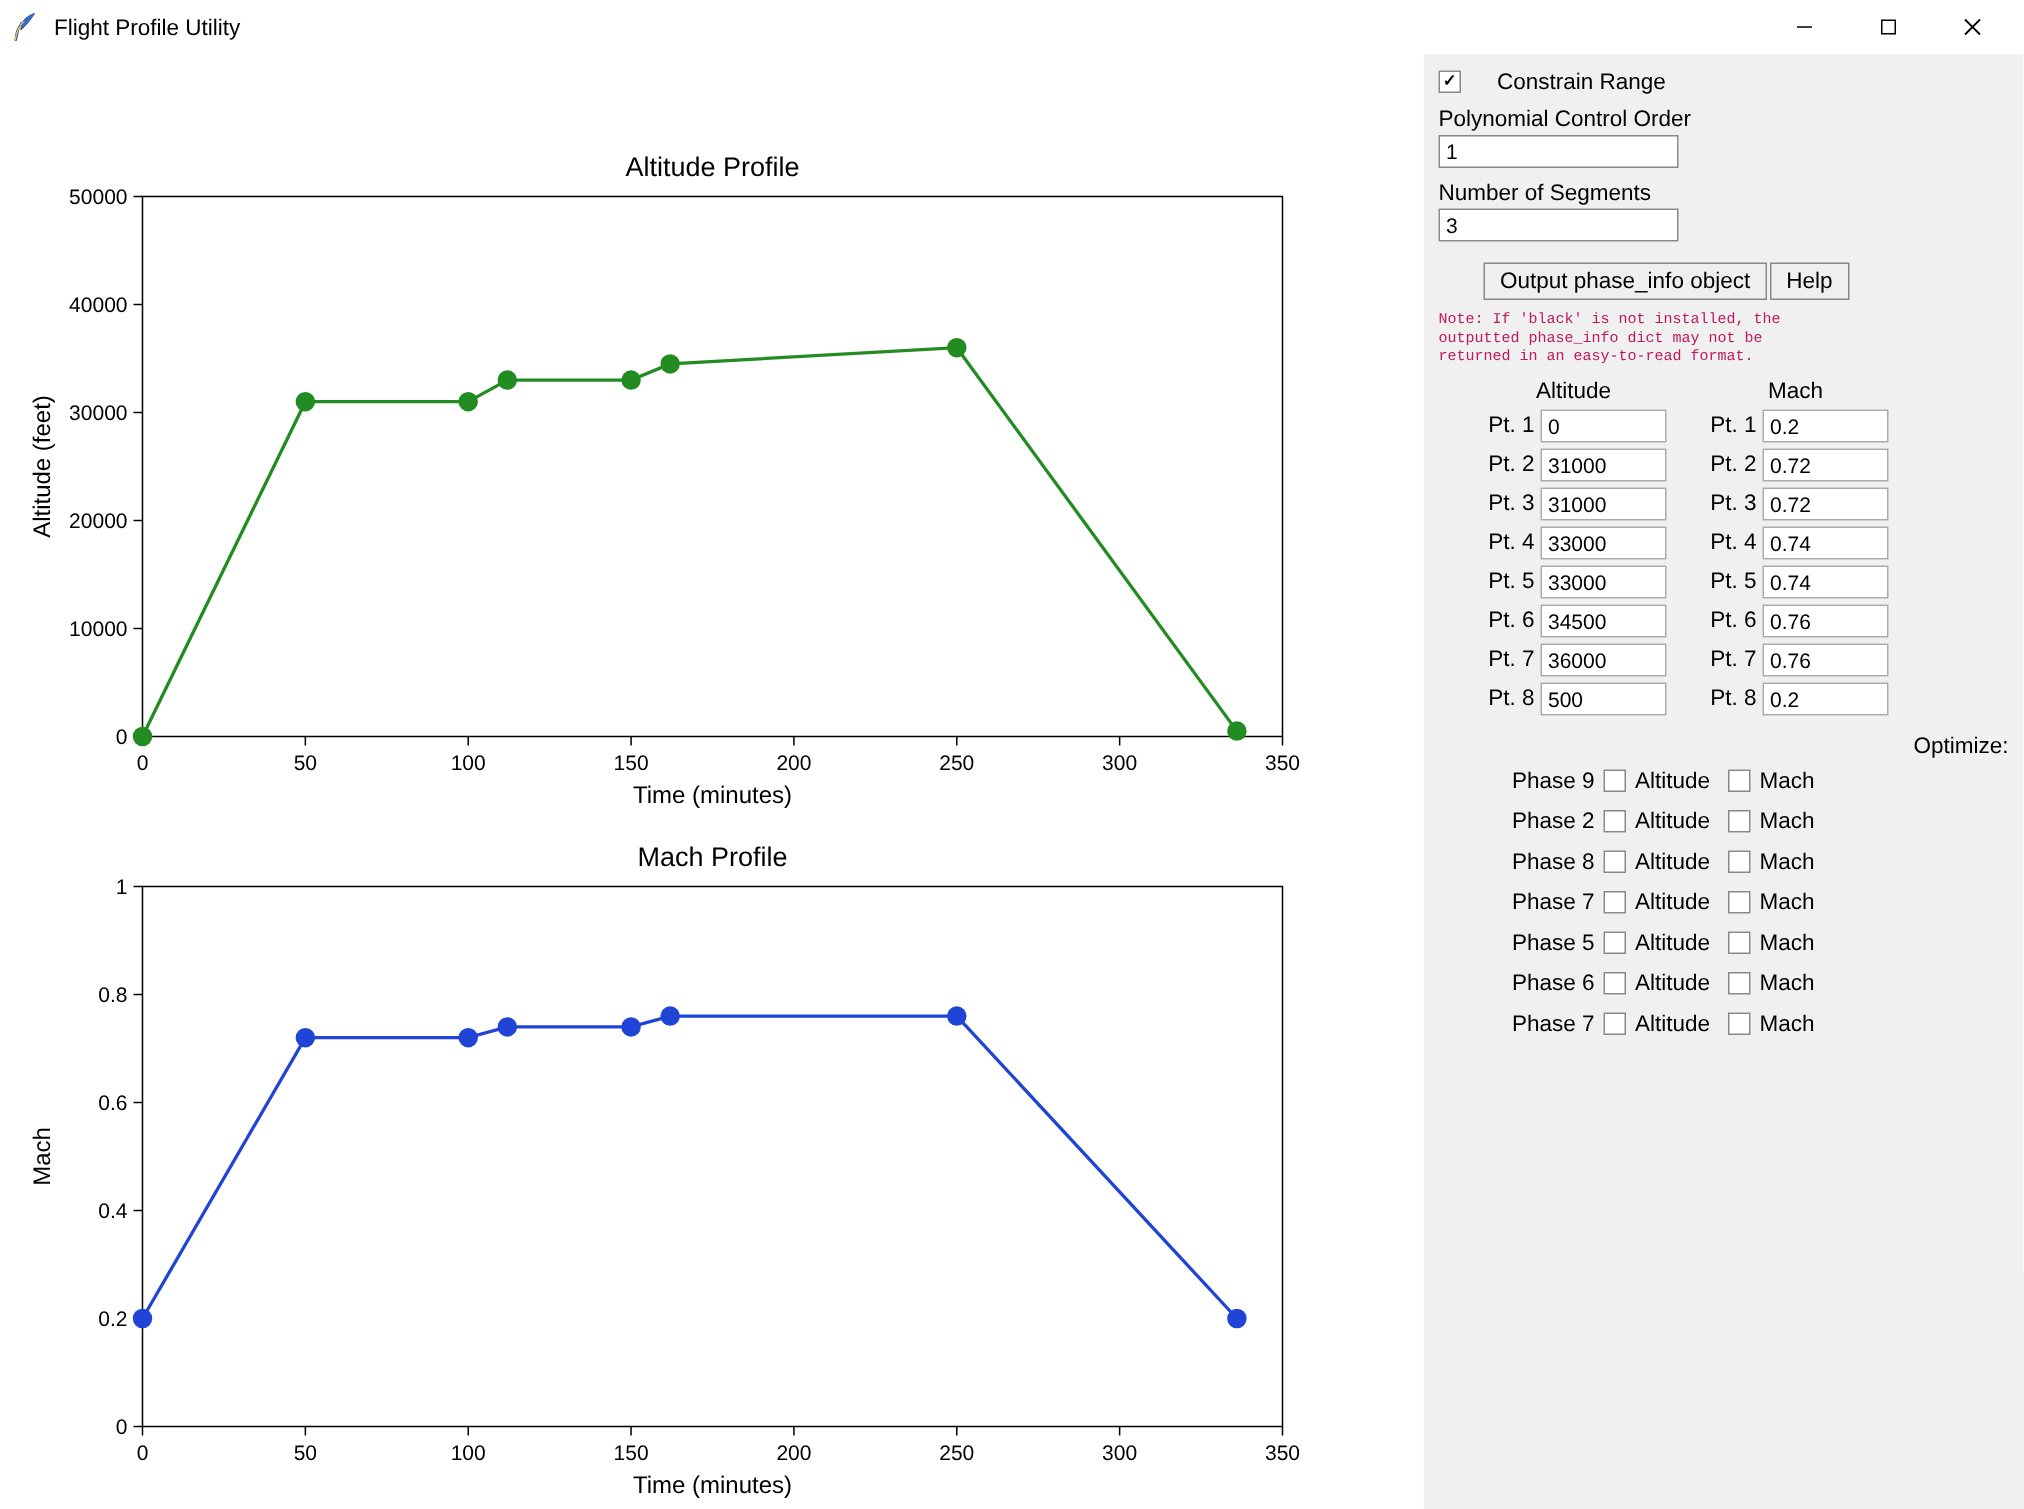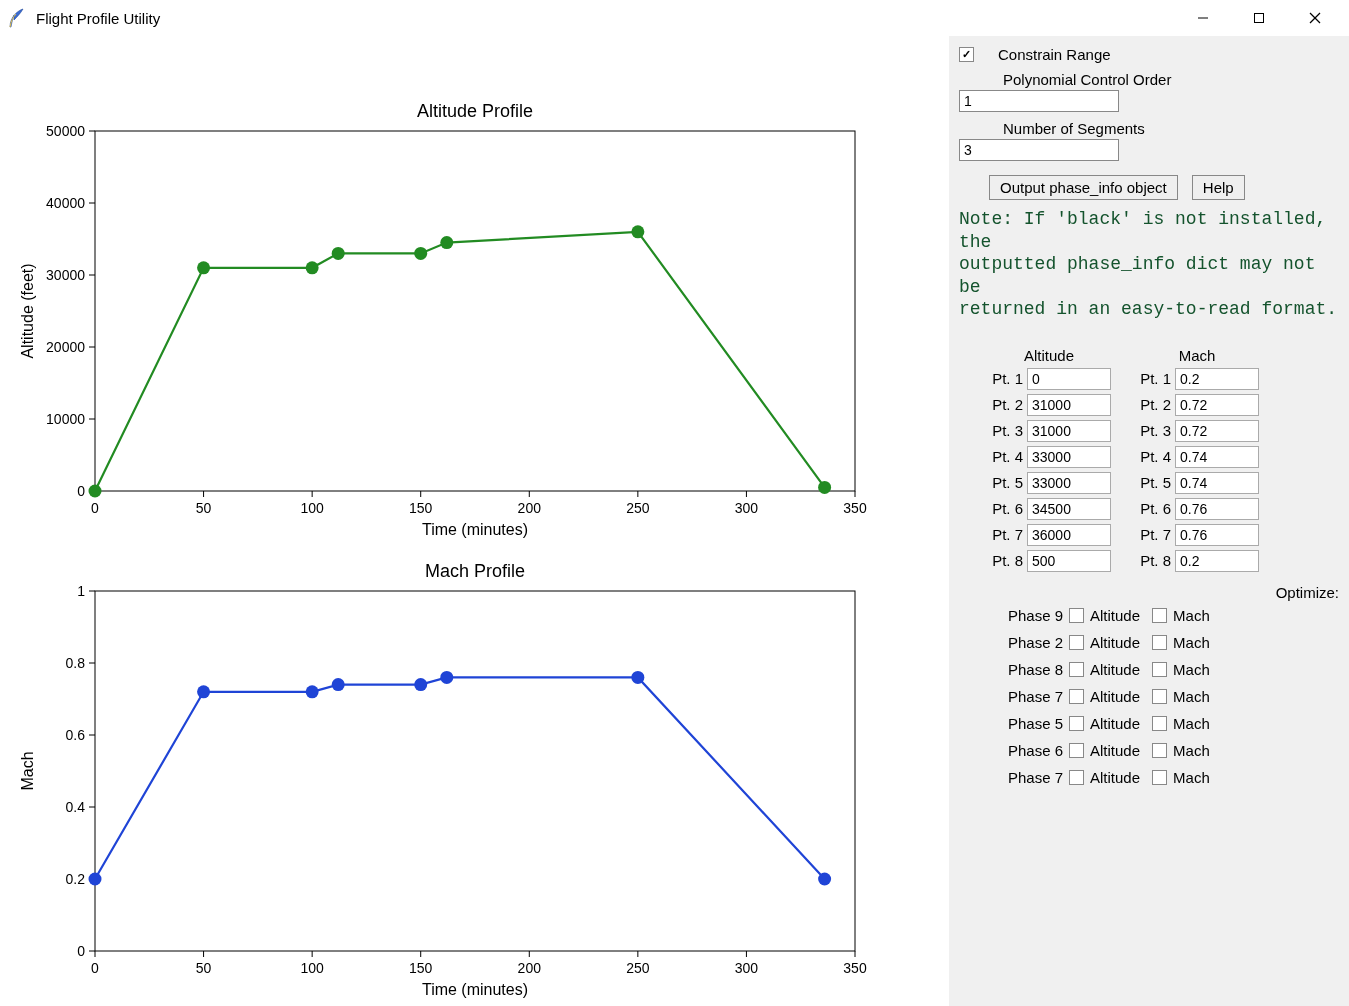--- a/index.html
+++ b/index.html
@@ -74,45 +74,45 @@
   .chkbox {
     width: 13px; height: 13px;
     border: 1px solid #888;
     background: #fff;
     display: inline-flex;
     align-items: center; justify-content: center;
     font-size: 11px;
     line-height: 11px;
   }
   .chkbox.checked::after { content: "\2713"; font-size: 11px; color:#000; font-weight:bold;}
-  .side-label { margin-top: 8px; margin-bottom: 2px; margin-left: 44px; }
+  .side-label { margin-top: 8px; margin-bottom: 2px; }
   .txtinput {
     border: 1px solid #888;
     background: #fff;
     padding: 2px 4px;
     width: 160px;
     font-family: inherit;
     font-size: 14px;
     height: 22px;
     box-sizing: border-box;
   }
-  .btnrow { margin: 14px 0 8px 30px; display:flex; gap:14px;text-align:center; }
+  .btnrow { margin: 14px 0 8px 30px; display:flex; gap:2px;text-align:center; }
   .btn {
     border: 1px solid #888;
     background: #efefef;
     padding: 3px 10px;
     font-size: 15px;
     cursor: default;
   }
   .note {
     font-family: "Consolas", "Courier New", monospace;
-    font-size: 18px;
-    color: #14532d;
+    font-size: 10px;
+    color: #be185d;
     white-space: pre-line;
-    margin: 6px 0 26px 0;
+    margin: 6px 0 6px 0;
     line-height: 1.25;
   }
   .pts-table { display:flex; gap: 24px; margin-left: 28px; }
   .pts-col { }
   .pts-col-head { text-align: center; margin-bottom: 4px; }
   .pt-row { display:flex; align-items:center; gap:4px; margin-bottom:4px; }
   .pt-lbl { width: 36px; text-align: right; }
   .pt-in {
     border: 1px solid #aaa;
     background: #fff;

